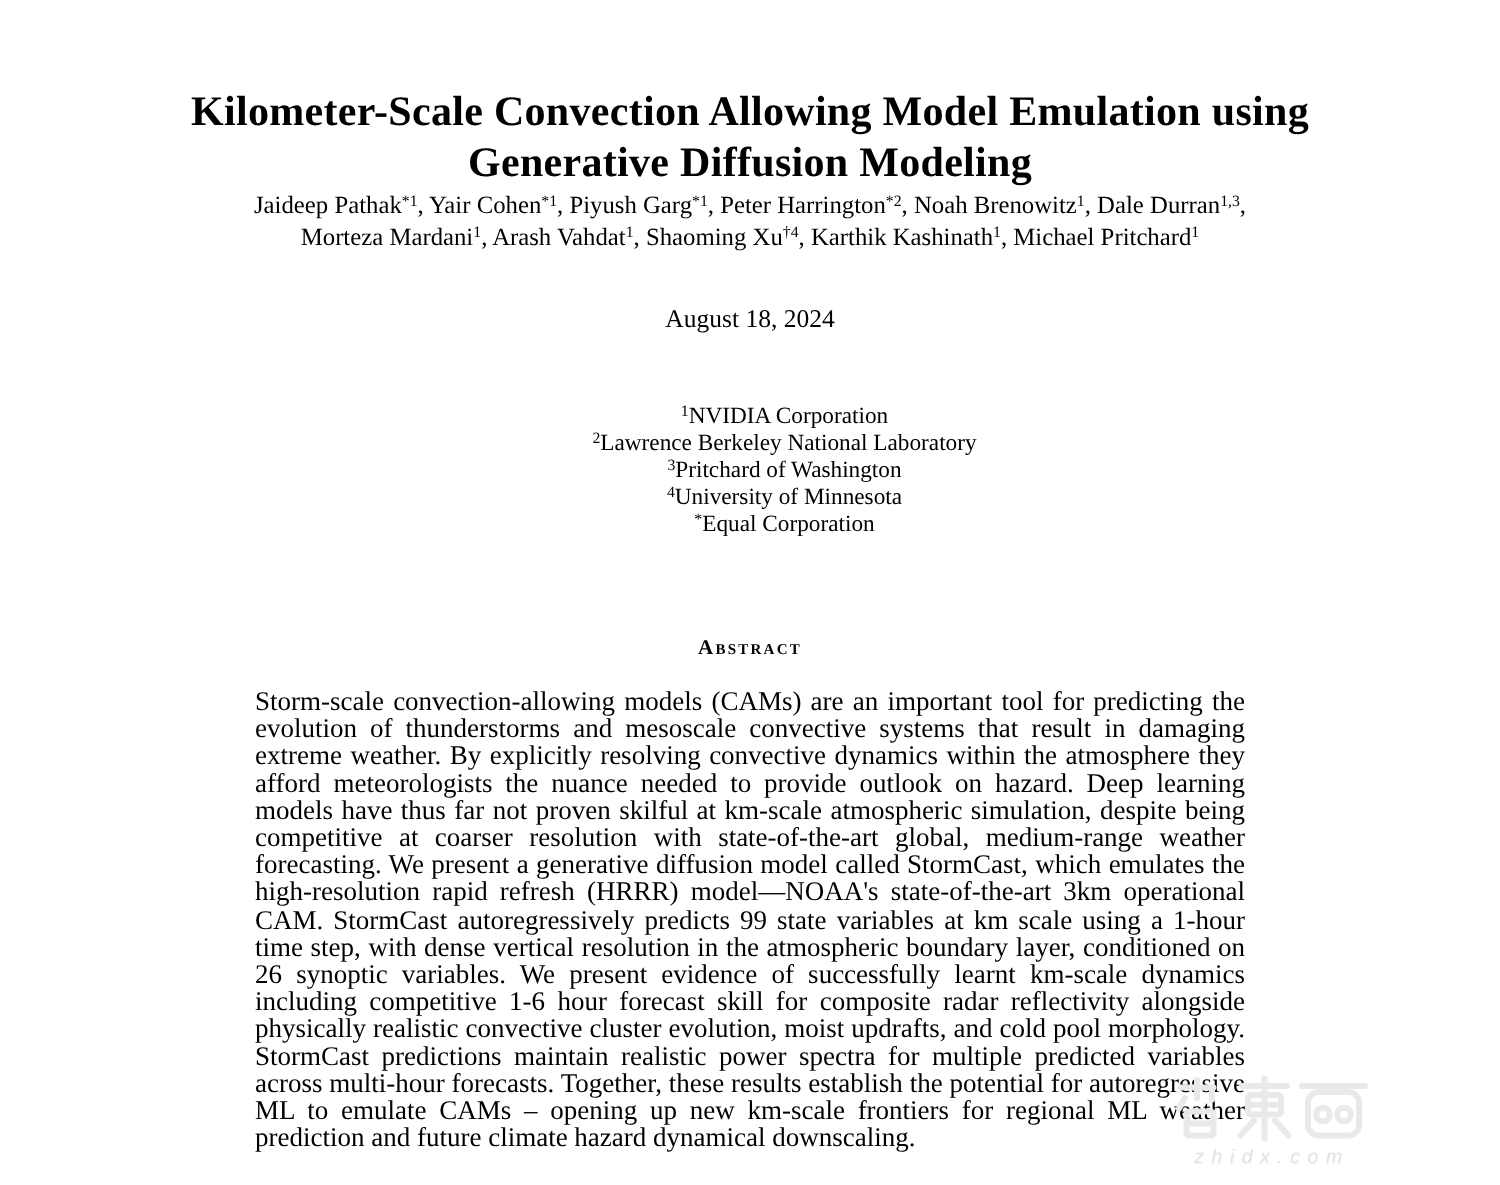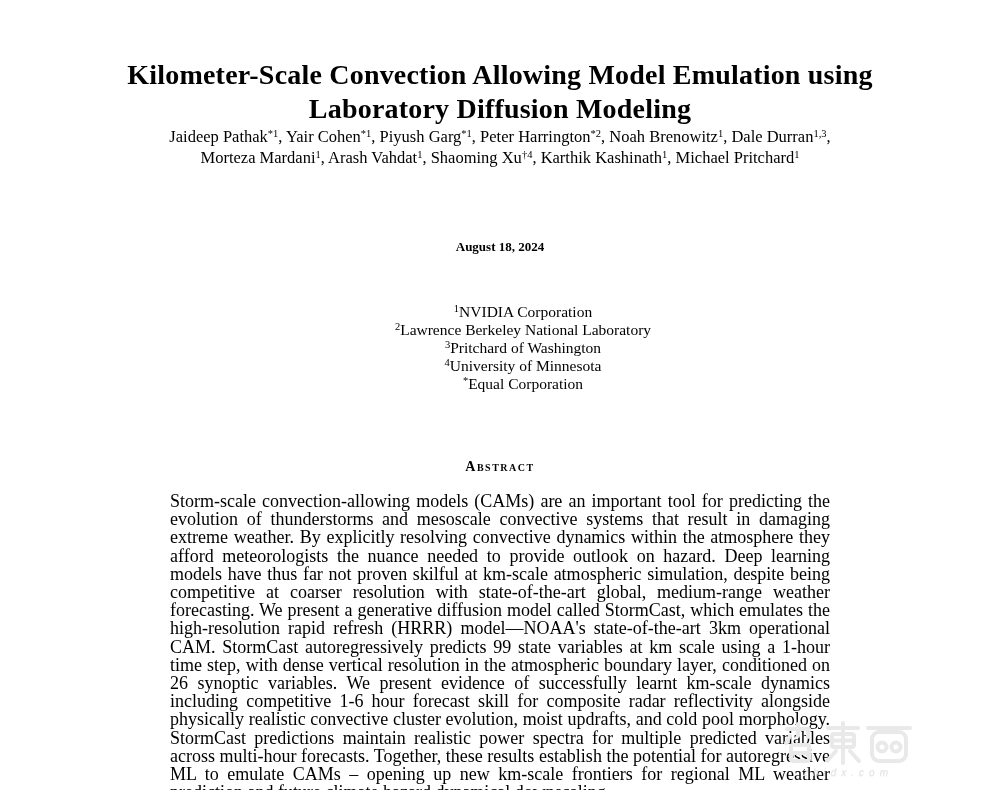--- a/index.html
+++ b/index.html
@@ -32,25 +32,24 @@
     line-height: 21px;
   }
   .authors sup, .affil sup {
     font-size: 10.5px;
     position: relative;
     top: -0.45em;
     vertical-align: baseline;
     line-height: 0;
   }
   .date {
-    margin-top: 69px;
+    margin-top: 35px;
     text-align: center;
-    font-size: 13px;
+    font-size: 17px;
     line-height: 20px;
-    font-weight: bold;
   }
   .affiliations {
     margin-top: 46px;
     text-align: center;
     font-size: 15.5px;
     line-height: 18px;
     padding-left: 46px;
   }
   .abstract-heading {
     margin-top: 66px;
@@ -73,35 +72,35 @@
     bottom: 12px;
     width: 140px;
     text-align: center;
     pointer-events: none;
     user-select: none;
   }
   .watermark svg { display: block; margin: 0 auto; }
   .wm-sub {
     margin-top: 2px;
     font-family: "Liberation Sans", "DejaVu Sans", sans-serif;
-    font-size: 10px;
+    font-size: 13px;
     letter-spacing: 5px;
     color: #e3e3e3;
     text-shadow: 0 1px 1px rgba(0,0,0,0.06);
     font-style: italic;
   }
 </style>
 </head>
 <body>
 
 <div class="page">
 
   <h1 class="title">
     <span class="tl">Kilometer-Scale Convection Allowing Model Emulation using</span>
-    <span class="tl">Laboratory Diffusion Modeling</span>
+    <span class="tl">Generative Diffusion Modeling</span>
   </h1>
 
   <div class="authors">
     <div>
       <span class="author"><span>Jaideep Pathak</span><sup>*1</sup><span>, </span></span><span class="author"><span>Yair Cohen</span><sup>*1</sup><span>, </span></span><span class="author"><span>Piyush Garg</span><sup>*1</sup><span>, </span></span><span class="author"><span>Peter Harrington</span><sup>*2</sup><span>, </span></span><span class="author"><span>Noah Brenowitz</span><sup>1</sup><span>, </span></span><span class="author"><span>Dale Durran</span><sup>1,3</sup><span>,</span></span>
     </div>
     <div>
       <span class="author"><span>Morteza Mardani</span><sup>1</sup><span>, </span></span><span class="author"><span>Arash Vahdat</span><sup>1</sup><span>, </span></span><span class="author"><span>Shaoming Xu</span><sup>†4</sup><span>, </span></span><span class="author"><span>Karthik Kashinath</span><sup>1</sup><span>, </span></span><span class="author"><span>Michael Pritchard</span><sup>1</sup><span></span></span>
     </div>
   </div>

